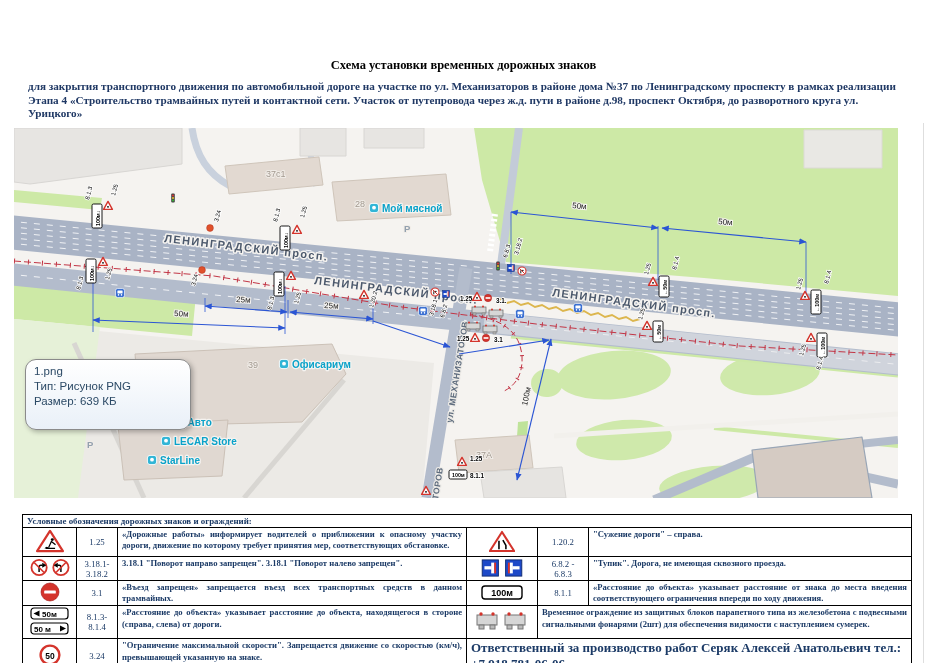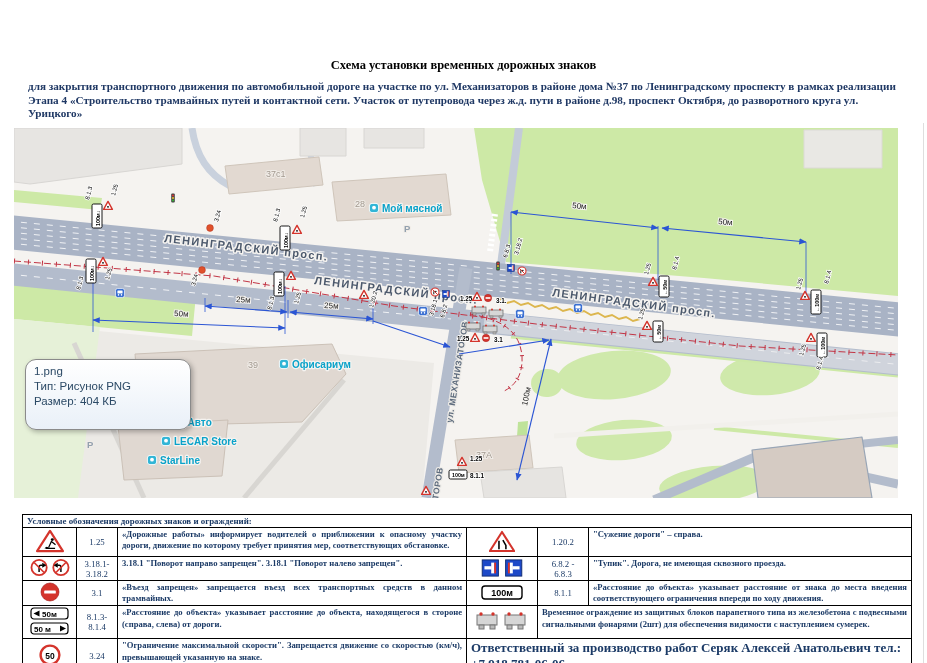--- a/index.html
+++ b/index.html
@@ -357,21 +357,21 @@
         <text class="plate-t" x="438" y="348.5">100м</text>
         <text class="code-u" x="456" y="350">8.1.1</text>
       </g>
       <use href="#tri" x="412" y="363"></use>
     </g>
   </svg>
 
   <div class="tooltip">
     <div>1.png</div>
     <div>Тип: Рисунок PNG</div>
-    <div>Размер: 404 КБ</div>
+    <div>Размер: 639 КБ</div>
   </div>
 
   <div class="lg-wrap">
   <table class="lg">
     <colgroup>
       <col style="width:54px">
           <col style="width:41px">
           <col style="width:349px">
       <col style="width:71px">
           <col style="width:51px">

